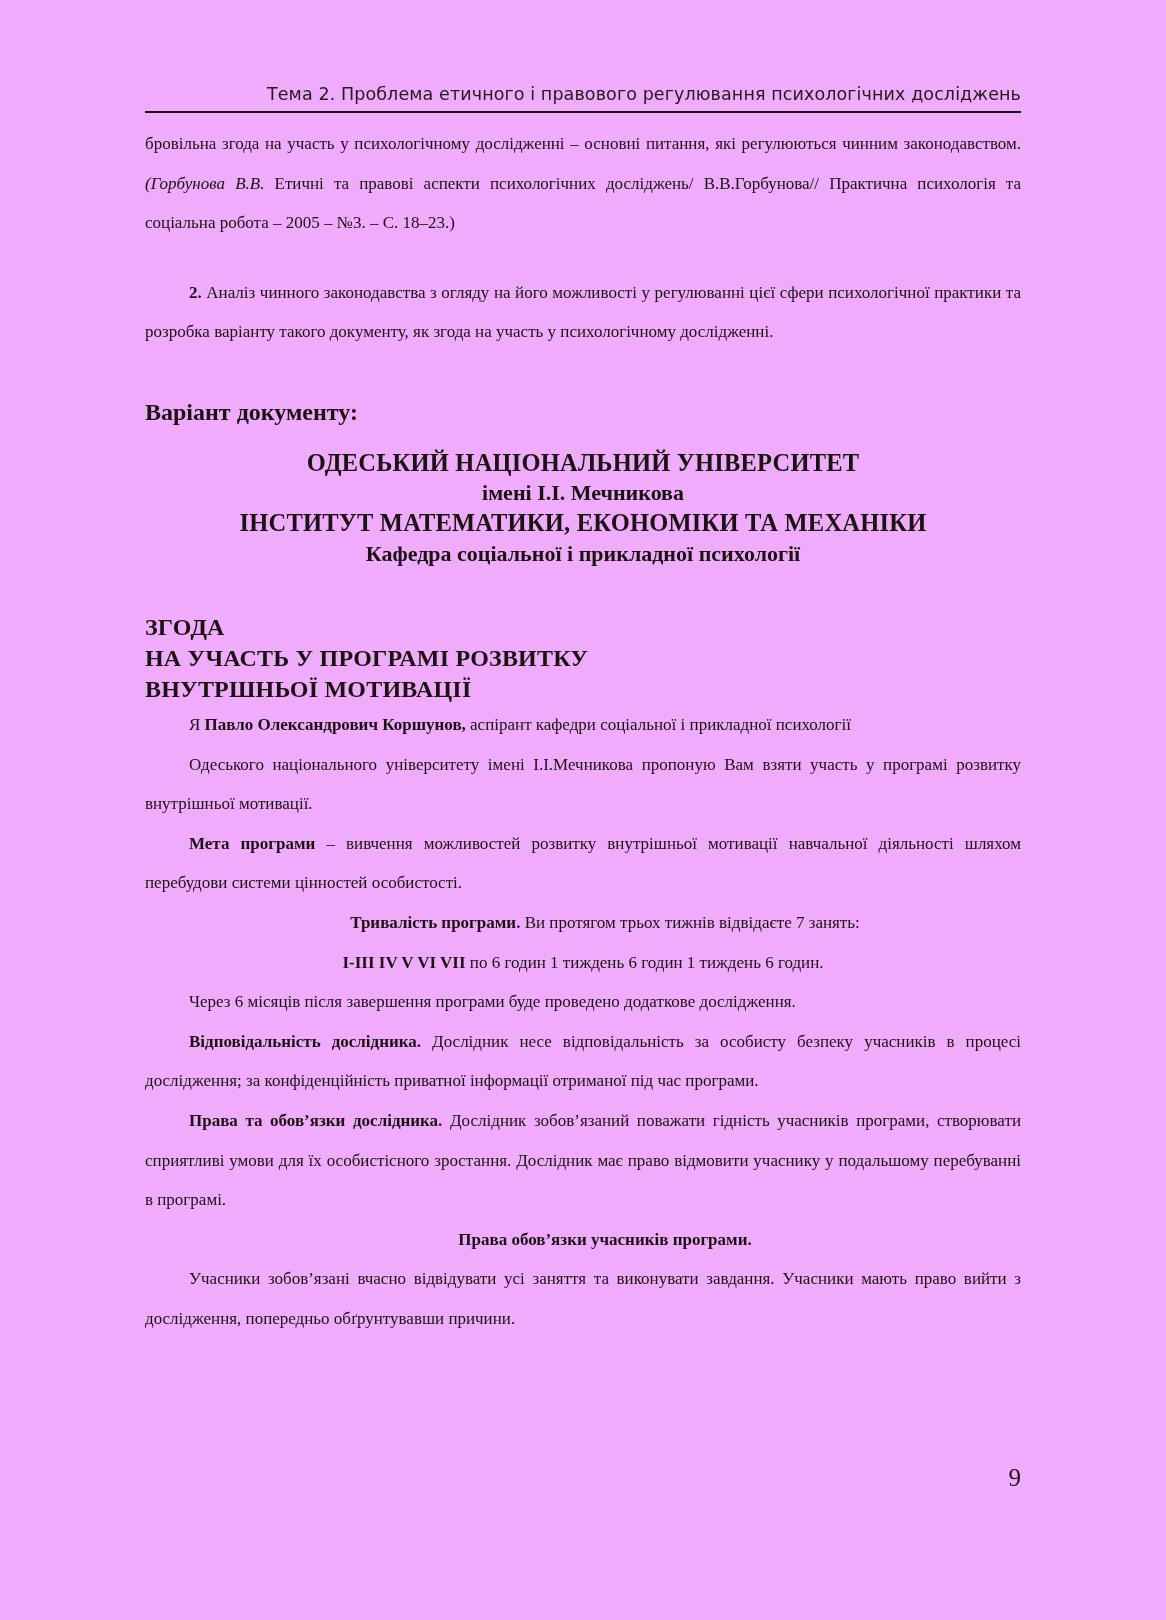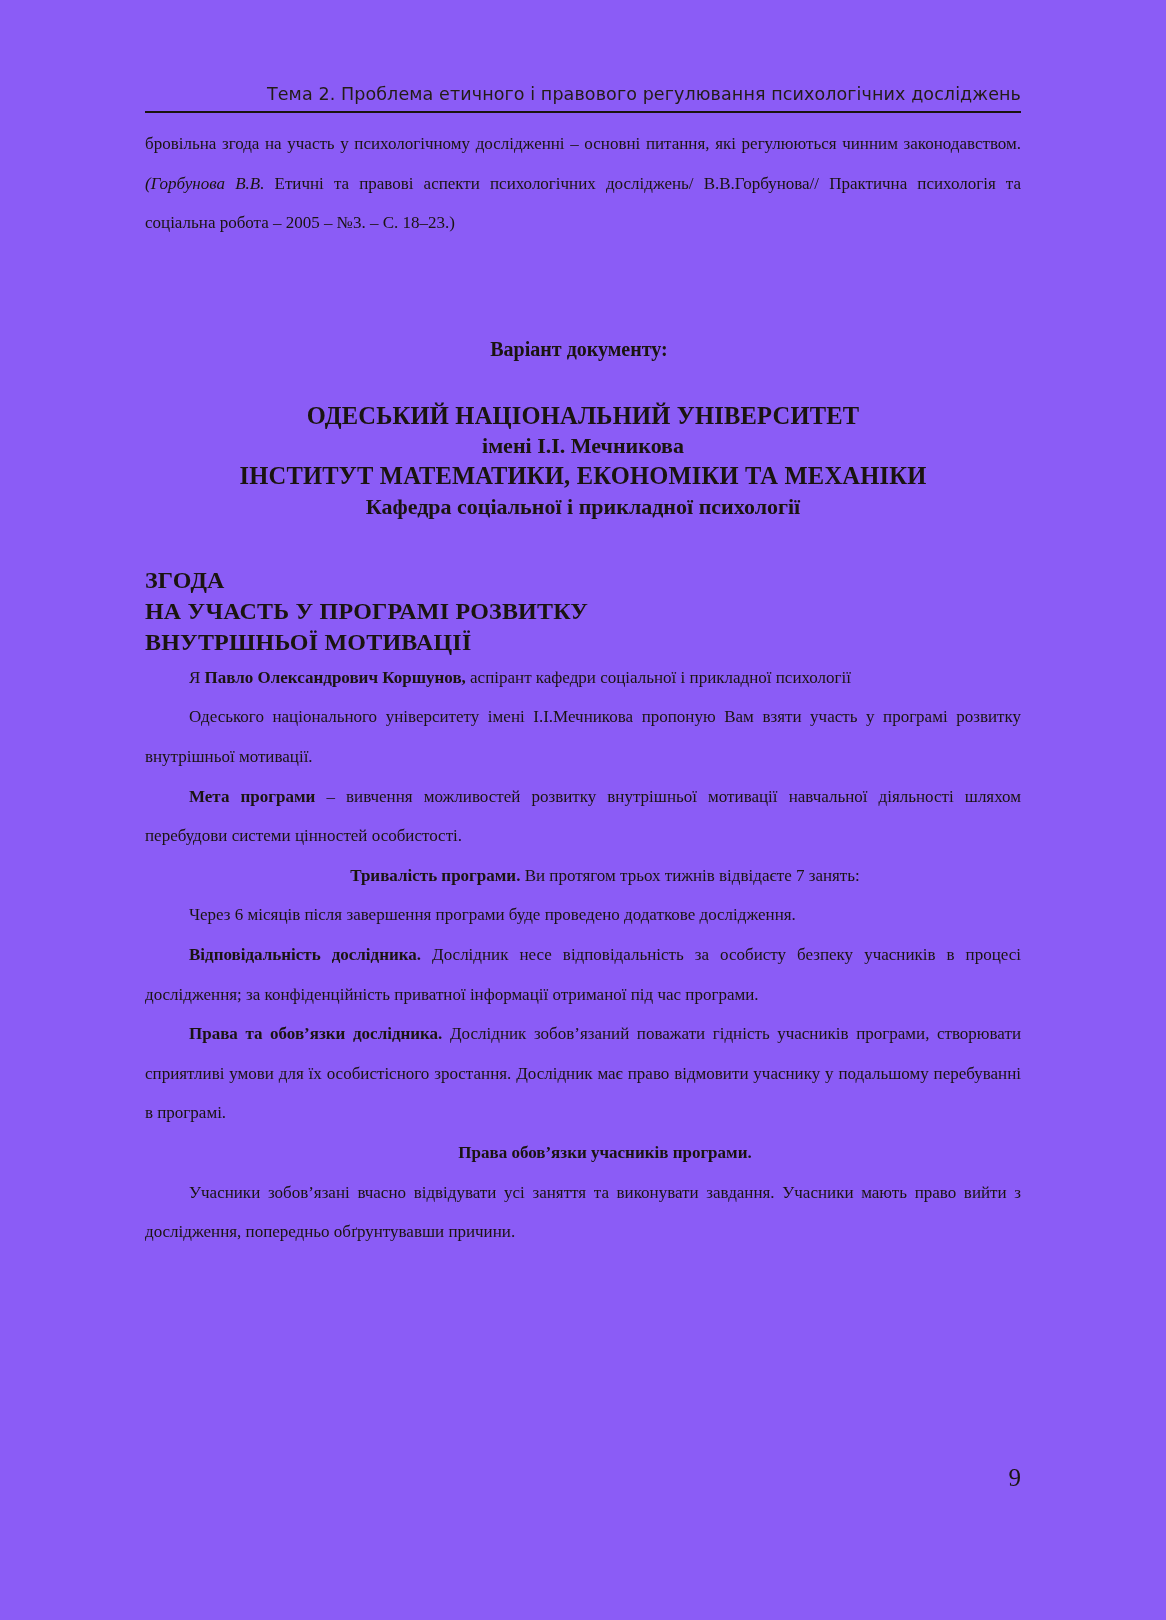--- a/index.html
+++ b/index.html
@@ -8,21 +8,21 @@
     background: #ffffff;
   }
   body {
     font-family: "Liberation Serif", "DejaVu Serif", serif;
     color: #1a1410;
   }
   .page {
     position: relative;
     width: 1166px;
     height: 1620px;
-    background: #8b5cf6;
+    background: #f0abfc;
     overflow: hidden;
     box-sizing: border-box;
     text-decoration: underline;
   }
   .content {
     position: absolute;
     left: 145px;
     top: 0;
     width: 876px;
   }
@@ -61,24 +61,24 @@
 
   .gap-sm { height: 18px; }
   .gap-md { height: 30px; }
   .gap-lg { height: 42px; }
 
   b, .b { font-weight: bold; }
   i, .i { font-style: italic; }
 
   
   .variant {
-    font-size: 20px;
+    font-size: 24px;
     font-weight: bold;
-    text-align: center;
-    margin: 16px;
+    text-align: left;
+    margin: 0;
     padding-right: 8px;
     line-height: 36px;
   }
 
   
   .center-block {
     text-align: center;
     font-weight: bold;
   }
   .inst-line-1 {
@@ -127,20 +127,21 @@
 <div class="page">
   <div class="content">
 
     <div class="runhead">Тема 2. Проблема етичного і правового регулювання психологічних досліджень</div>
     <div class="rule"></div>
 
     <p class="para noindent"><span>бровільна згода на участь у психологічному дослідженні – основні питання, які регулюються чинним законодавством. </span><i>(Горбунова В.В.</i><span> Етичні та правові аспекти психологічних досліджень/ В.В.Горбунова// Практична психологія та соціальна робота – 2005 – №3. – С. 18–23.)</span></p>
 
     <div class="gap-md"></div>
 
+    <p class="para indent"><b>2.</b><span> Аналіз чинного законодавства з огляду на його можливості у регулюванні цієї сфери психологічної практики та розробка варіанту такого документу, як згода на участь у психологічному дослідженні.</span></p>
 
     <div class="gap-lg"></div>
 
     <p class="variant">Варіант документу:</p>
 
     <div class="gap-sm"></div>
 
     <div class="center-block">
       <div class="inst-line-1">ОДЕСЬКИЙ НАЦІОНАЛЬНИЙ УНІВЕРСИТЕТ</div>
       <div class="inst-line-2">імені І.І. Мечникова</div>
@@ -157,20 +158,21 @@
     </div>
 
     <p class="para indent"><span>Я </span><b>Павло Олександрович Коршунов,</b><span> аспірант кафедри соціальної і прикладної психології</span></p>
 
     <p class="para indent">Одеського національного університету імені І.І.Мечникова пропоную Вам взяти участь у програмі розвитку внутрішньої мотивації.</p>
 
     <p class="para indent"><b>Мета програми</b><span> – вивчення можливостей розвитку внутрішньої мотивації навчальної діяльності шляхом перебудови системи цінностей особистості.</span></p>
 
     <p class="para indent lastflat"><b>Тривалість програми.</b><span> Ви протягом трьох тижнів відвідаєте 7 занять:</span></p>
 
+    <p class="para noindent lastflat"><b>I-III IV V VI VII</b><span> по 6 годин 1 тиждень 6 годин 1 тиждень 6 годин.</span></p>
 
     <p class="para indent">Через 6 місяців після завершення програми буде проведено додаткове дослідження.</p>
 
     <p class="para indent"><b>Відповідальність дослідника.</b><span> Дослідник несе відповідальність за особисту безпеку учасників в процесі дослідження; за конфіденційність приватної інформації отриманої під час програми.</span></p>
 
     <p class="para indent"><b>Права та обов’язки дослідника.</b><span> Дослідник зобов’язаний поважати гідність учасників програми, створювати сприятливі умови для їх особистісного зростання. Дослідник має право відмовити учаснику у подальшому перебуванні в програмі.</span></p>
 
     <p class="para indent lastflat"><b>Права обов’язки учасників програми.</b></p>
 
     <p class="para indent">Учасники зобов’язані вчасно відвідувати усі заняття та виконувати завдання. Учасники мають право вийти з дослідження, попередньо обґрунтувавши причини.</p>

